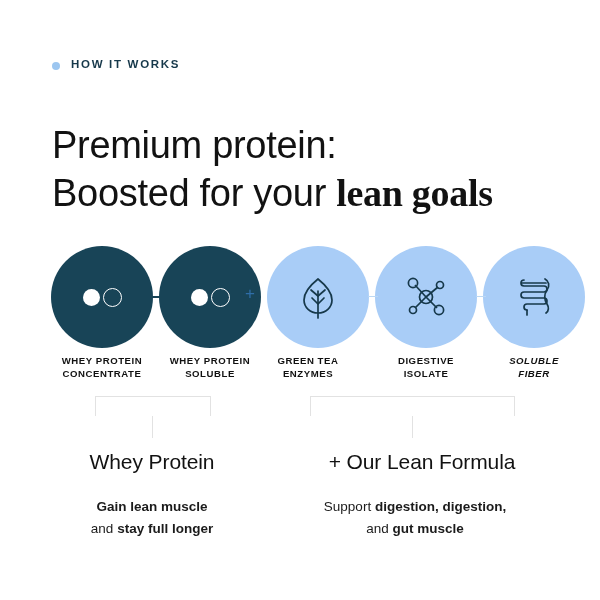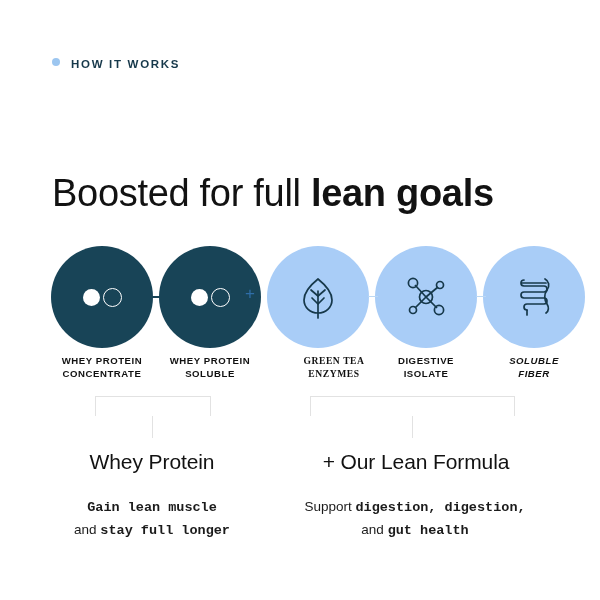--- a/index.html
+++ b/index.html
@@ -15,21 +15,21 @@
     overflow: hidden;
     position: relative;
   }
 
   
   .eyebrow {
     position: absolute;
     left: 52px;
     top: 58px;
     display: flex;
-    align-items: flex-start;
+    align-items: flex-end;
     gap: 11px;
   }
   .eyebrow-dot {
     width: 8px;
     height: 8px;
     border-radius: 50%;
     background: #9cc6f0;
     flex: 0 0 auto;
   }
   .eyebrow-text {
@@ -45,21 +45,21 @@
     position: absolute;
     left: 52px;
     top: 97px;
     width: 520px;
     font-size: 38px;
     line-height: 1.26;
     font-weight: normal;
     letter-spacing: -0.3px;
     color: #121212;
   }
-  .headline .bold { font-weight: bold; }
+  .headline .bold { font-weight: bold; font-family: Liberation Serif, serif; }
 
   
   .strip {
     position: absolute;
     left: 0;
     top: 246px;
     width: 600px;
     height: 102px;
   }
   .node {
@@ -128,21 +128,21 @@
     width: 120px;
     text-align: center;
     font-size: 9.6px;
     font-weight: bold;
     line-height: 1.38;
     letter-spacing: 0.55px;
     color: #111111;
   }
   .p0 { left: 42px;  }
   .p1 { left: 150px; }
-  .p2 { left: 274px; font-family: Liberation Serif, serif; }
+  .p2 { left: 248px; }
   .p3 { left: 366px; }
   .p4 { left: 474px; font-style: italic; }
 
   
   .bracket {
     position: absolute;
     top: 396px;
     height: 20px;
     border: 1.3px solid #e2e2e2;
     border-bottom: none;
@@ -165,48 +165,48 @@
     position: absolute;
     top: 450px;
     width: 260px;
     text-align: center;
     font-size: 21px;
     font-weight: normal;
     letter-spacing: -0.1px;
     color: #121212;
   }
   .gt-left  { left: 22px;  }
-  .gt-right { left: 286px; }
+  .gt-right { left: 292px; }
 
   .group-desc {
     position: absolute;
     top: 496px;
     width: 268px;
     text-align: center;
     font-size: 13.5px;
     line-height: 1.62;
     color: #1b1b1b;
   }
   .gd-left  { left: 18px;  }
   .gd-right { left: 281px; }
-  .group-desc .bold { font-weight: bold; font-family: Liberation Mono, monospace; }
+  .group-desc .bold { font-weight: bold; }
 
   svg { display: block; }
 </style>
 </head>
 <body>
 
 <div class="eyebrow">
   <span class="eyebrow-dot"></span>
   <span class="eyebrow-text">HOW IT WORKS</span>
 </div>
 
 <h1 class="headline">
-  <br>
-  <span>Boosted for full </span><span class="bold">lean goals</span>
+  <span>Premium protein:</span><br>
+  <span>Boosted for your </span><span class="bold">lean goals</span>
 </h1>
 
 <div class="strip">
 
   <div class="node dark n0">
     <span class="whey-mark">
       <span class="whey-solid"></span>
         <span class="whey-ring"></span>
     </span>
   </div>
@@ -286,14 +286,14 @@
 
 <div class="group-title gt-left">Whey Protein</div>
 <div class="group-desc gd-left">
   <span class="bold">Gain lean muscle</span><br>
   <span>and </span><span class="bold">stay full longer</span>
 </div>
 
 <div class="group-title gt-right">+ Our Lean Formula</div>
 <div class="group-desc gd-right">
   <span>Support </span><span class="bold">digestion, digestion,</span><br>
-  <span>and </span><span class="bold">gut health</span>
+  <span>and </span><span class="bold">gut muscle</span>
 </div>
 
 </body></html>

